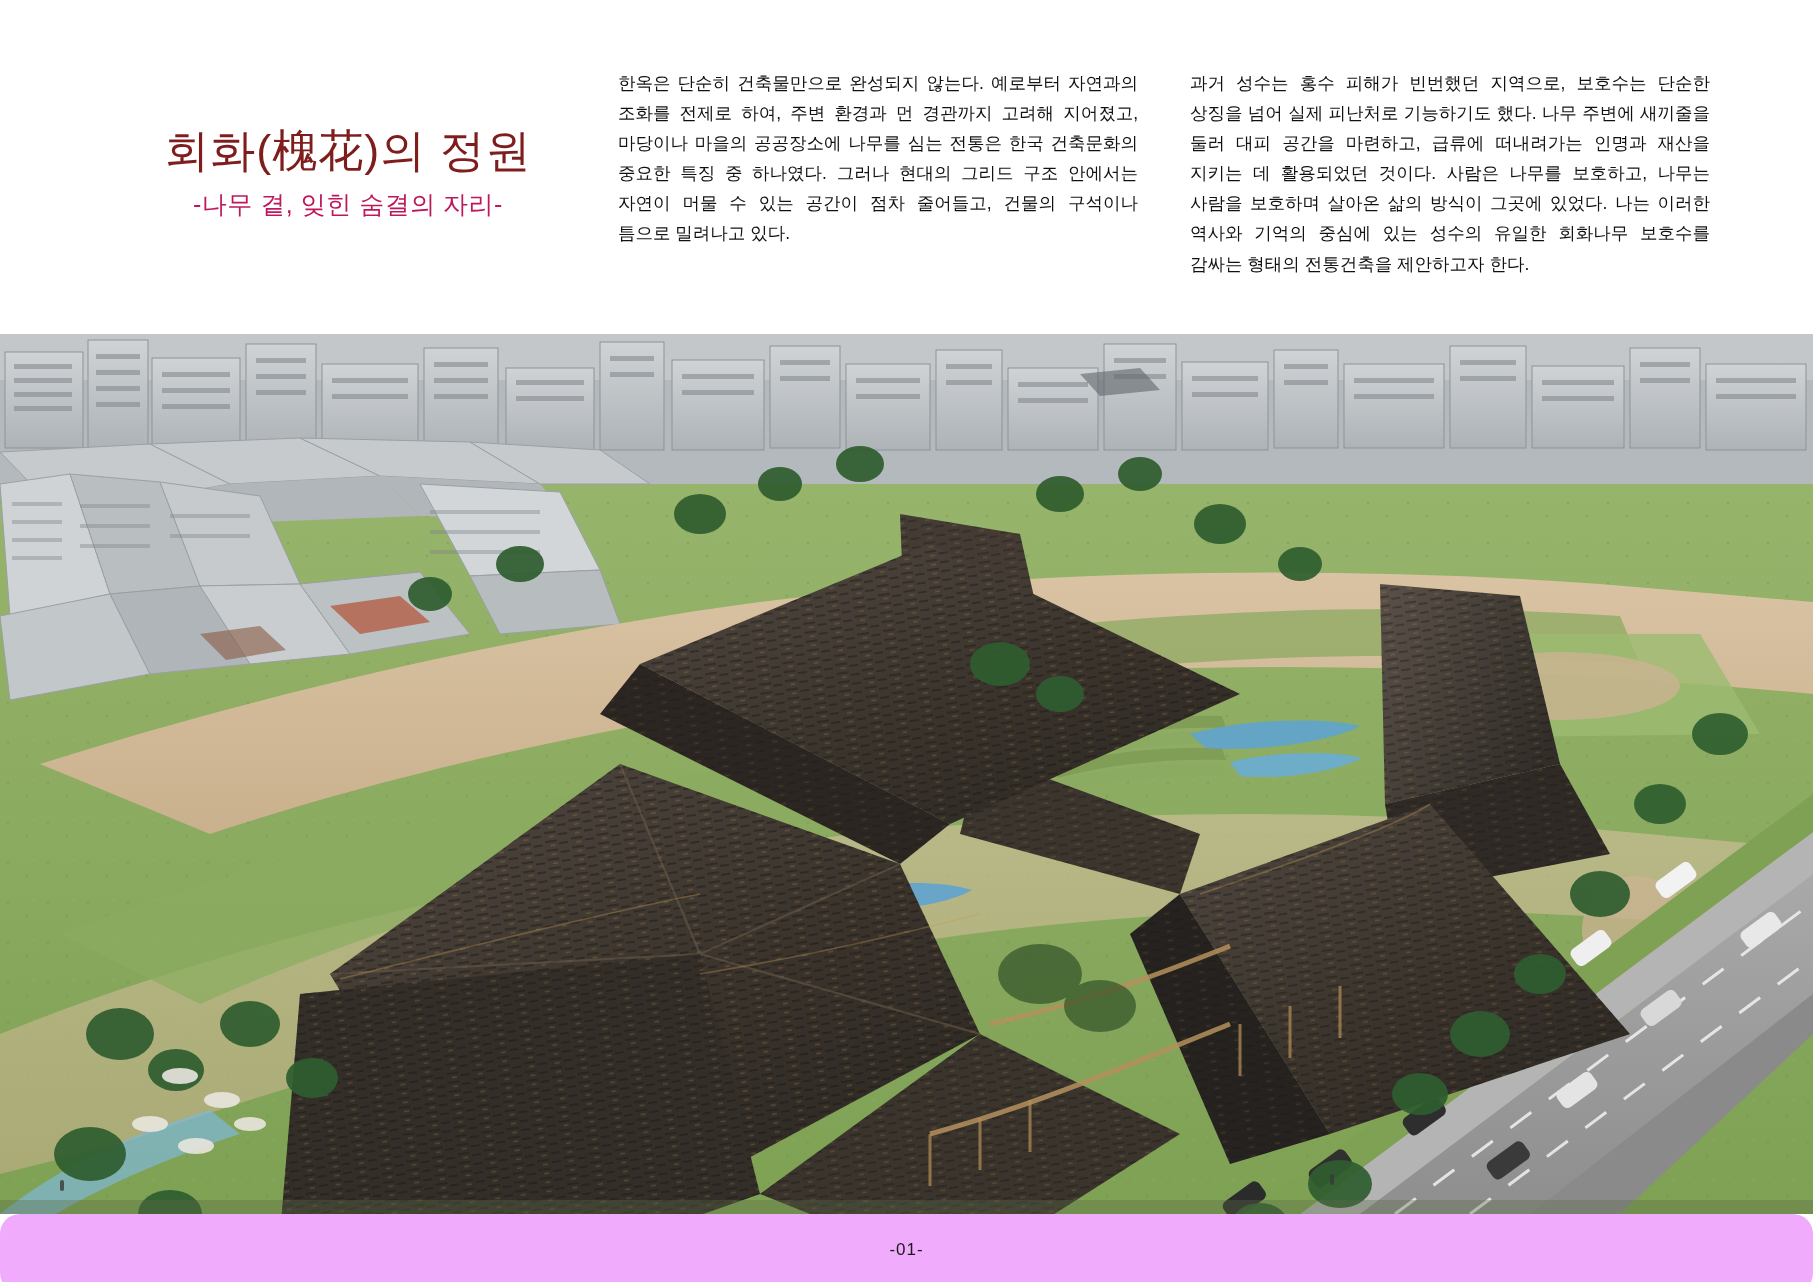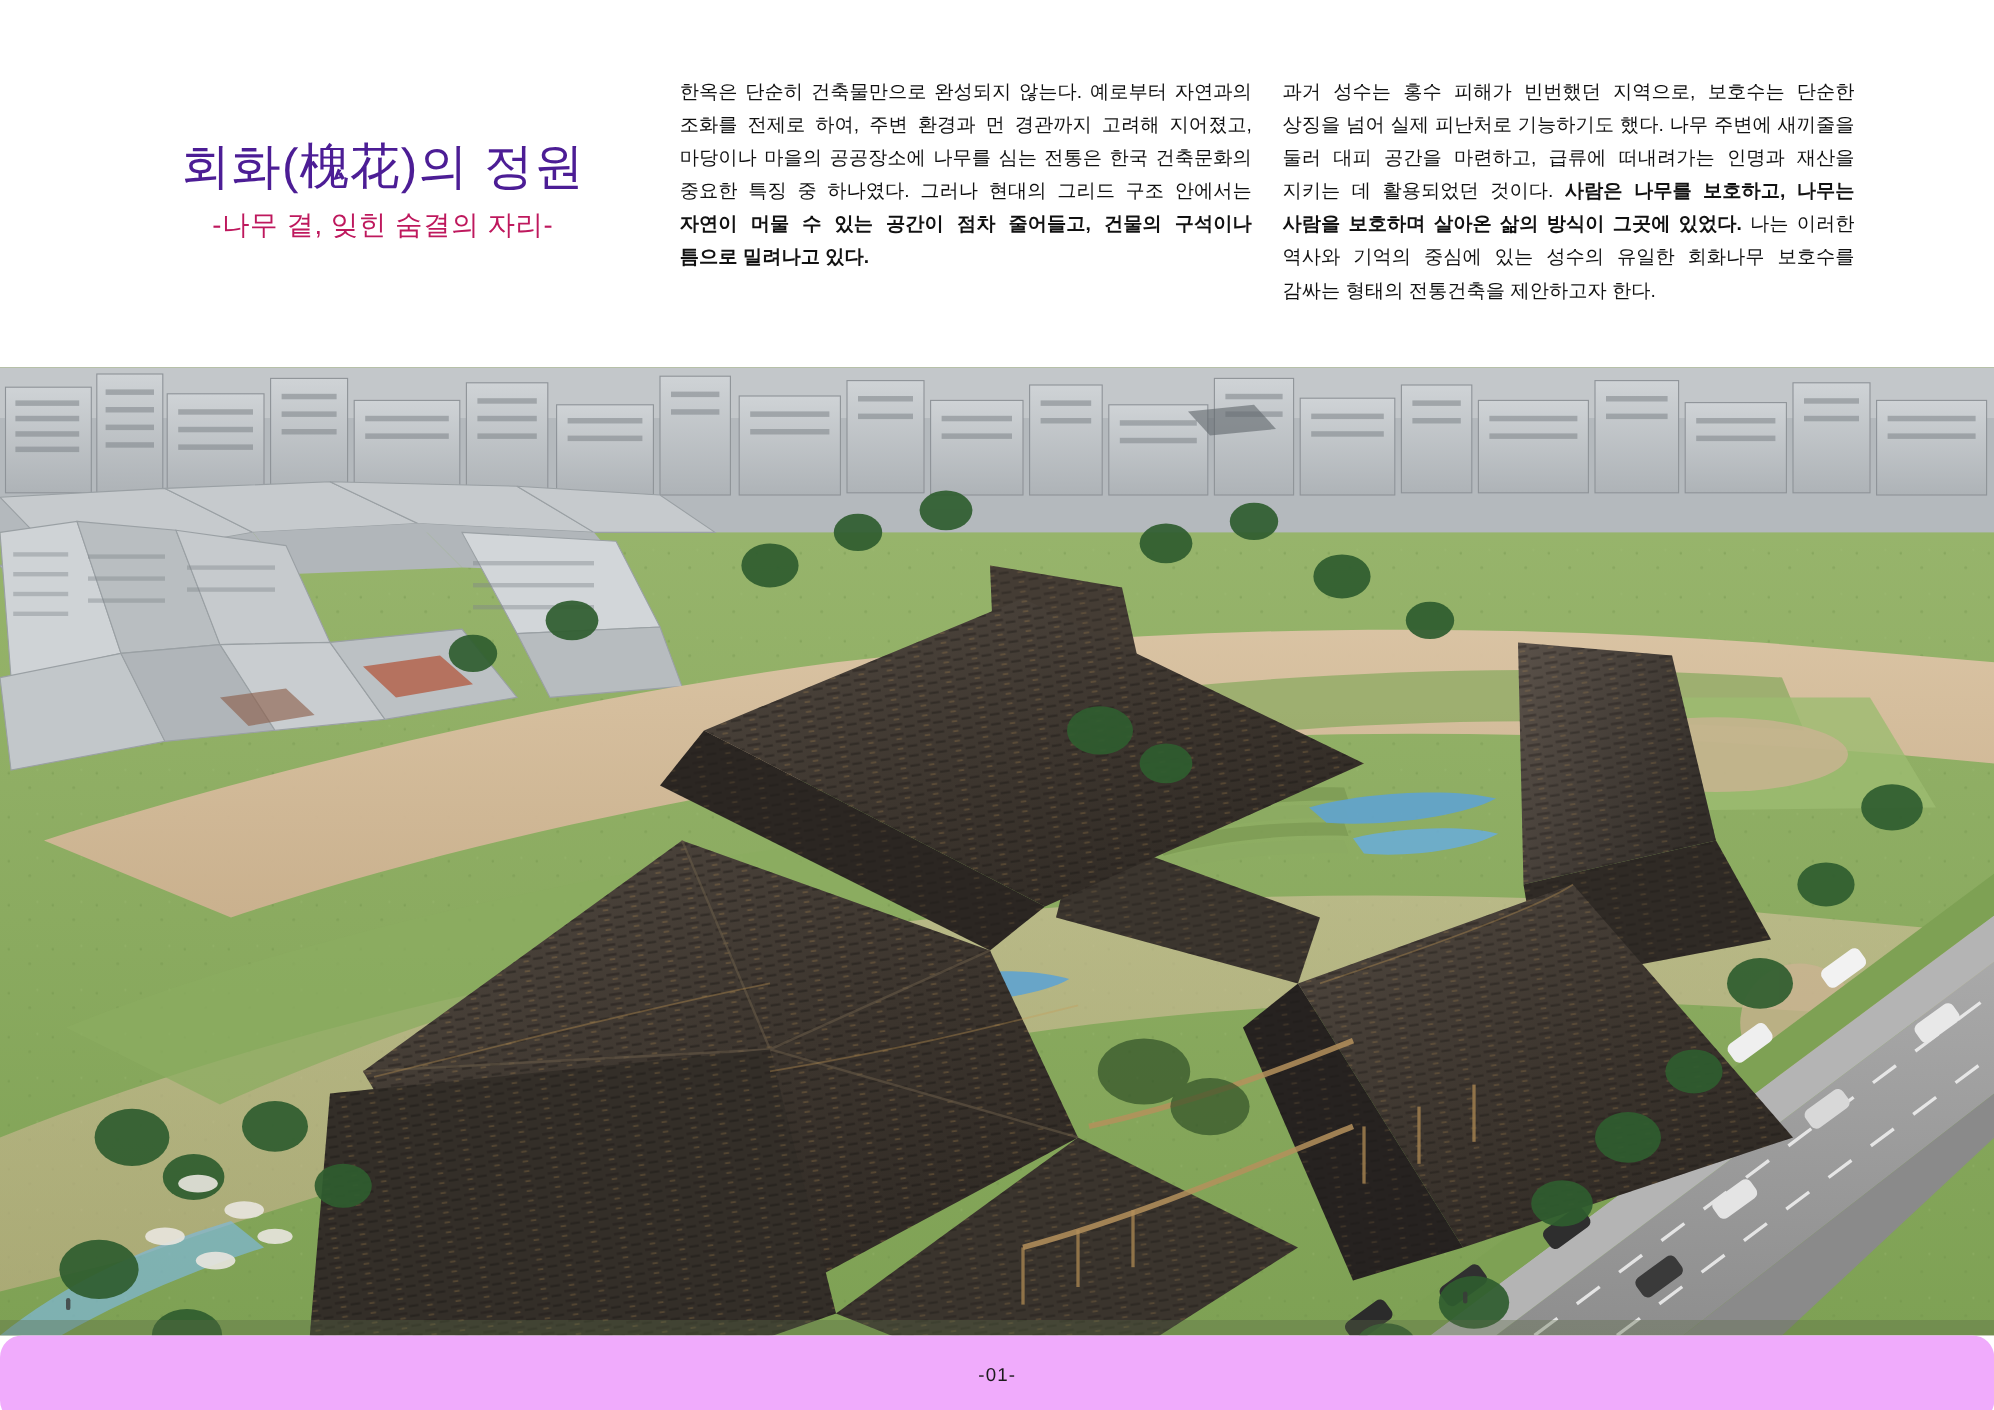--- a/index.html
+++ b/index.html
@@ -38,55 +38,55 @@
     position: absolute;
     left: 98px;
     top: 126px;
     width: 500px;
     text-align: center;
   }
   .main-title {
     font-size: 45px;
     font-weight: 400;
     letter-spacing: 1px;
-    color: #4c1d95;
+    color: #7f1d1d;
     line-height: 1.1;
     white-space: nowrap;
   }
   .sub-title {
     margin-top: 12px;
     font-size: 25px;
     font-weight: 400;
     color: #be185d;
     letter-spacing: 0.5px;
     white-space: nowrap;
   }
 
   .columns {
     position: absolute;
     left: 618px;
     top: 68px;
     width: 1150px;
     display: flex;
-    gap: 28px;
+    gap: 52px;
   }
   .col {
     width: 520px;
     font-size: 17.5px;
     line-height: 1.72;
     color: #111111;
     text-align: justify;
     text-justify: inter-ideograph;
     word-break: keep-all;
   }
   .col p {
     margin: 0;
   }
   .b {
-    font-weight: bold;
+    font-weight: normal;
   }
 
   
   .render {
     position: absolute;
     left: 0;
     top: 334px;
     width: 1813px;
     height: 880px;
     overflow: hidden;

